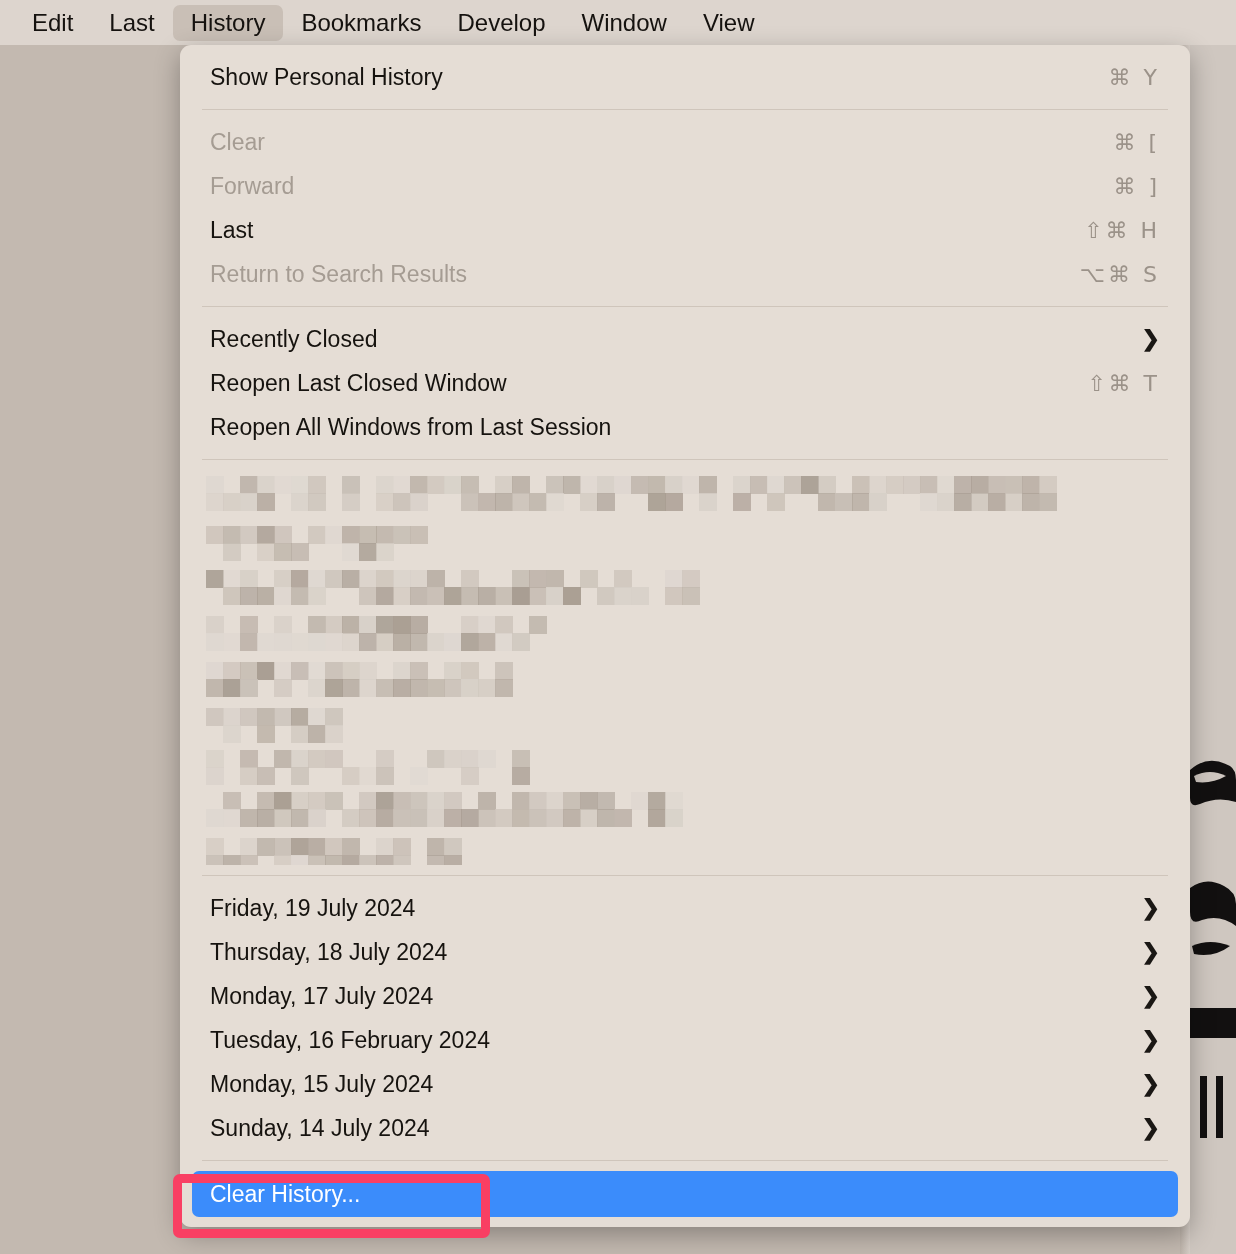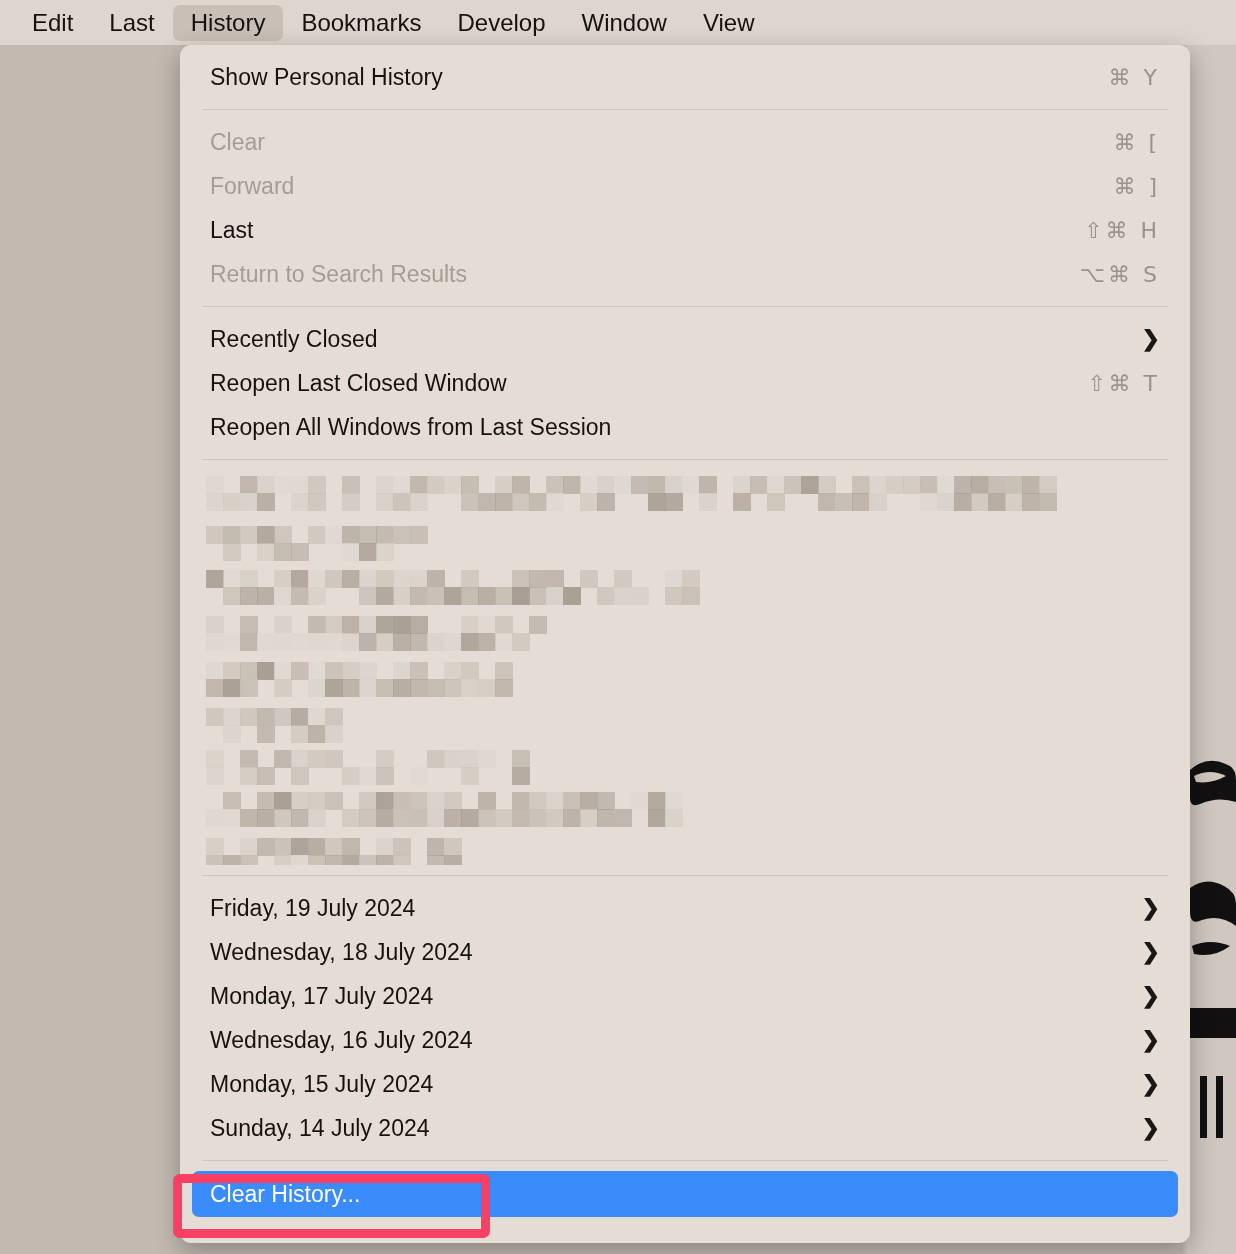--- a/index.html
+++ b/index.html
@@ -50,21 +50,21 @@
 
   
   #menu {
     position:absolute;
     left:180px; top:45px; width:1010px;
     background:#e5ddd5;
     border-radius:11px;
     box-shadow:0 8px 26px rgba(0,0,0,.30);
     overflow:hidden;
     z-index:10;
-    padding-bottom:16px;
+    padding-bottom:0;
   }
   .mi {
     position:relative;
     display:flex; align-items:center;
     height:44px;
     padding:0 30px;
     font-size:23px;
     color:#16130f;
     white-space:nowrap;
   }
@@ -516,31 +516,31 @@
     </div>
 
   <div class="sep"></div>
 
   <div class="mi">
     <span class="label">Friday, 19 July 2024</span>
     <span class="spacer"></span>
     <span class="chev">❯</span>
   </div>
   <div class="mi">
-    <span class="label">Wednesday, 18 July 2024</span>
+    <span class="label">Thursday, 18 July 2024</span>
     <span class="spacer"></span>
     <span class="chev">❯</span>
   </div>
   <div class="mi">
     <span class="label">Monday, 17 July 2024</span>
     <span class="spacer"></span>
     <span class="chev">❯</span>
   </div>
   <div class="mi">
-    <span class="label">Wednesday, 16 July 2024</span>
+    <span class="label">Tuesday, 16 February 2024</span>
     <span class="spacer"></span>
     <span class="chev">❯</span>
   </div>
   <div class="mi">
     <span class="label">Monday, 15 July 2024</span>
     <span class="spacer"></span>
     <span class="chev">❯</span>
   </div>
   <div class="mi">
     <span class="label">Sunday, 14 July 2024</span>

